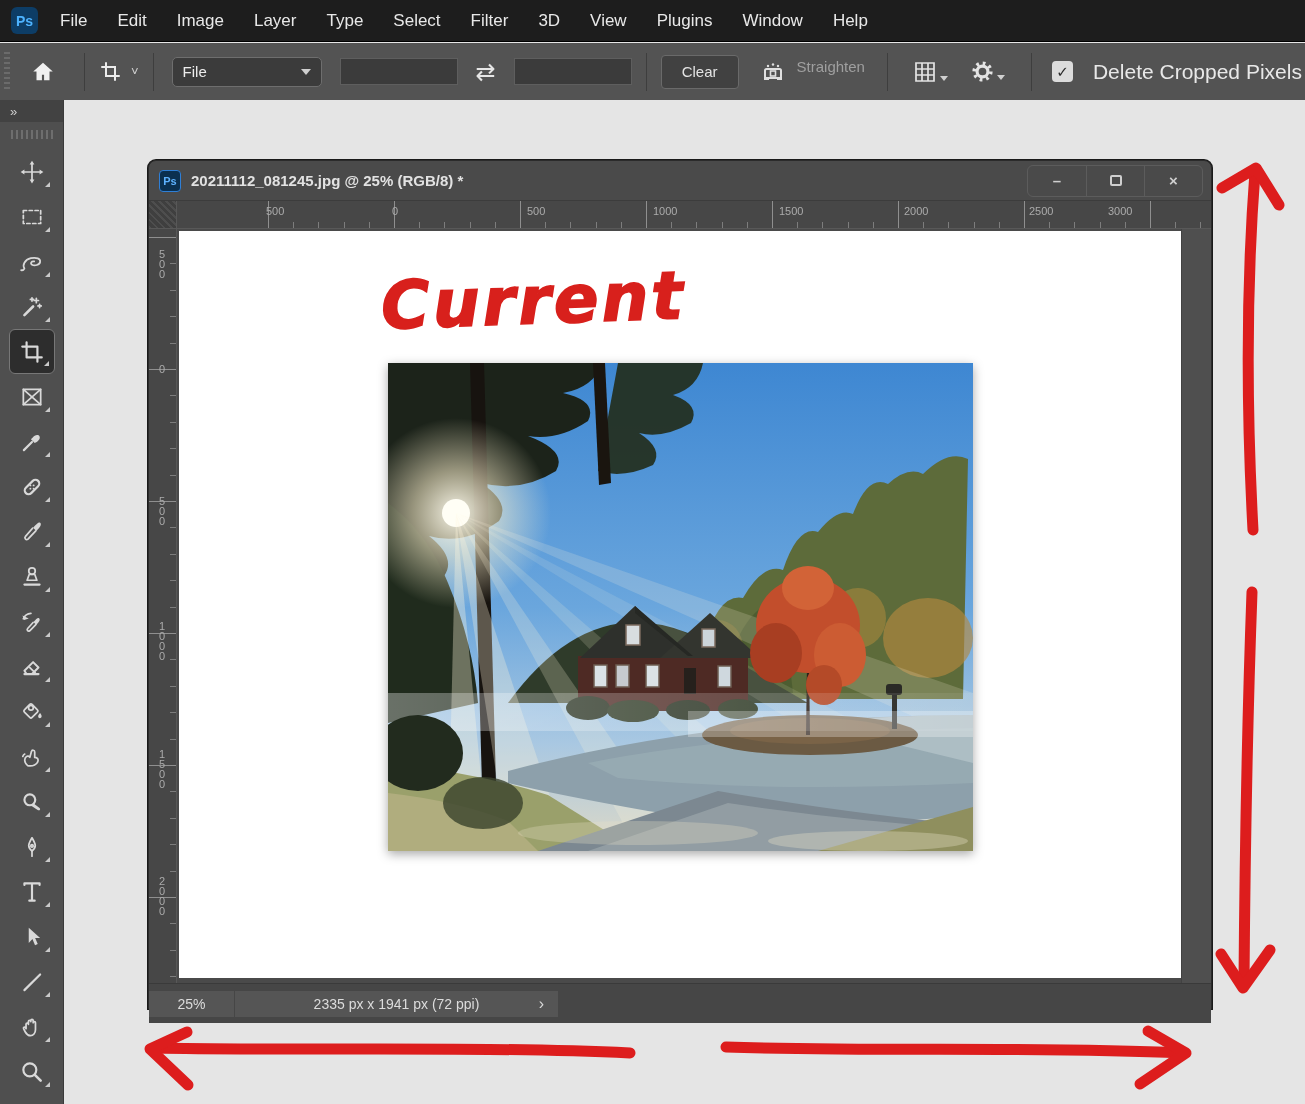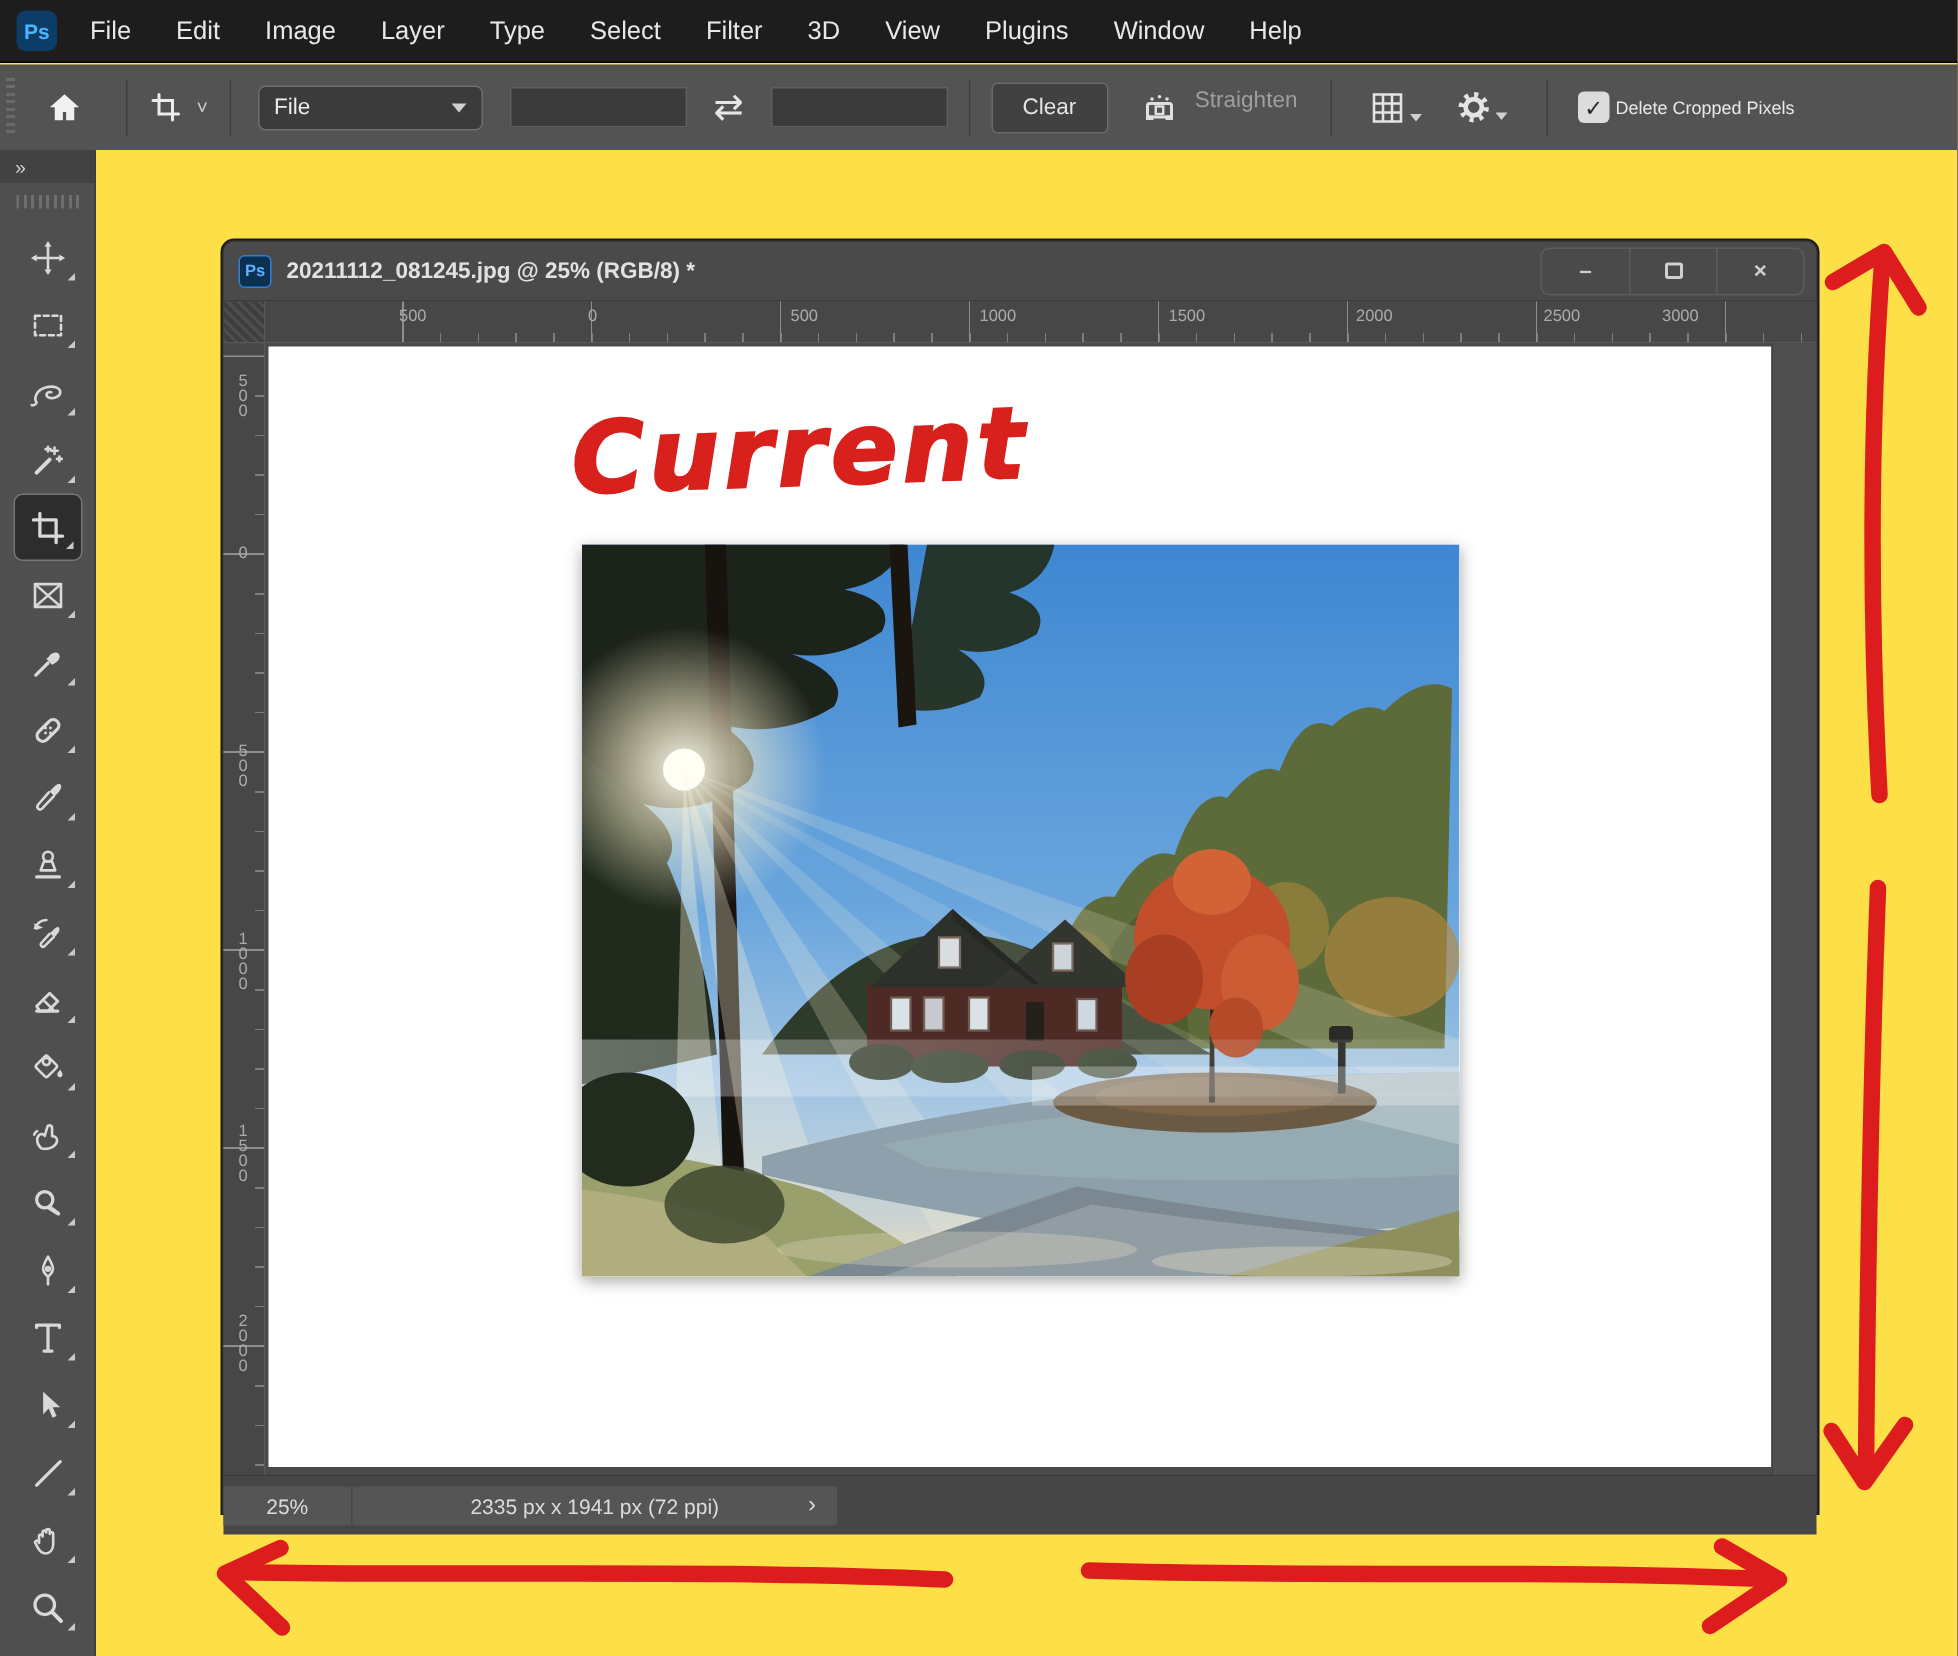--- a/index.html
+++ b/index.html
@@ -1,18 +1,18 @@
 <!DOCTYPE html>
 <html><head>
 <meta charset="utf-8">
 <style>
   * { margin:0; padding:0; box-sizing:border-box; }
   html,body { width:1305px; height:1104px; overflow:hidden; background:#242424;
     font-family:"Liberation Sans","DejaVu Sans",sans-serif; }
-  #app { position:relative; width:1305px; height:1104px; background:#fde047; }
+  #app { position:relative; width:1305px; height:1104px; background:#e5e5e5; }
 
   
   #menubar { position:absolute; left:0; top:0; width:1305px; height:42px;
     background:#1d1d1d; display:flex; align-items:center; border-bottom:1px solid #000; z-index:5;}
   .ps-logo { width:27px; height:27px; margin:0 22px 0 11px; border-radius:6px;
     background:#0d3d66; color:#4db3ff; font-weight:bold; font-size:14px;
     display:flex; align-items:center; justify-content:center; }
   .menu-item { color:#e8e8e8; font-size:17px; margin-right:30px; cursor:default; }
 
   
@@ -35,21 +35,21 @@
   .swap { color:#e6e6e6; font-size:24px; margin-left:18px; line-height:1; }
   .clear-btn { height:34px; padding:0 20px; background:#414141; border:1px solid #6a6a6a;
     border-radius:4px; color:#e4e4e4; font-size:15px; }
   .straighten-wrap { display:flex; align-items:flex-start; gap:10px; margin-left:20px; }
   .straighten-label { color:#9f9f9f; font-size:15px; }
   .mini-tri { width:0; height:0; border-left:4px solid transparent;
     border-right:4px solid transparent; border-top:5px solid #d0d0d0;
     align-self:flex-end; margin:0 0 4px 2px; }
   .cb { width:21px; height:21px; background:#dcdcdc; border-radius:4px; color:#2a2a2a;
     font-weight:bold; font-size:15px; display:flex; align-items:center; justify-content:center; }
-  .cb-label { color:#e8e8e8; font-size:12px; margin-left:4px; }
+  .cb-label { color:#e8e8e8; font-size:21px; margin-left:20px; }
 
   
   #toolbar { position:absolute; left:0; top:100px; width:64px; height:1004px;
     background:#4f4f4f; border-right:1px solid #3a3a3a; z-index:4; }
   .tb-head { height:22px; background:#424242; color:#cfcfcf; font-size:13px;
     display:flex; align-items:center; padding-left:10px; letter-spacing:1px; }
   .tb-grip { width:42px; height:9px; margin:8px auto 10px auto;
     background:repeating-linear-gradient(90deg,#6e6e6e 0 2px,transparent 2px 5px); }
   .tool { position:relative; width:46px; height:45px; margin:0 auto;
     display:flex; align-items:center; justify-content:center; }

